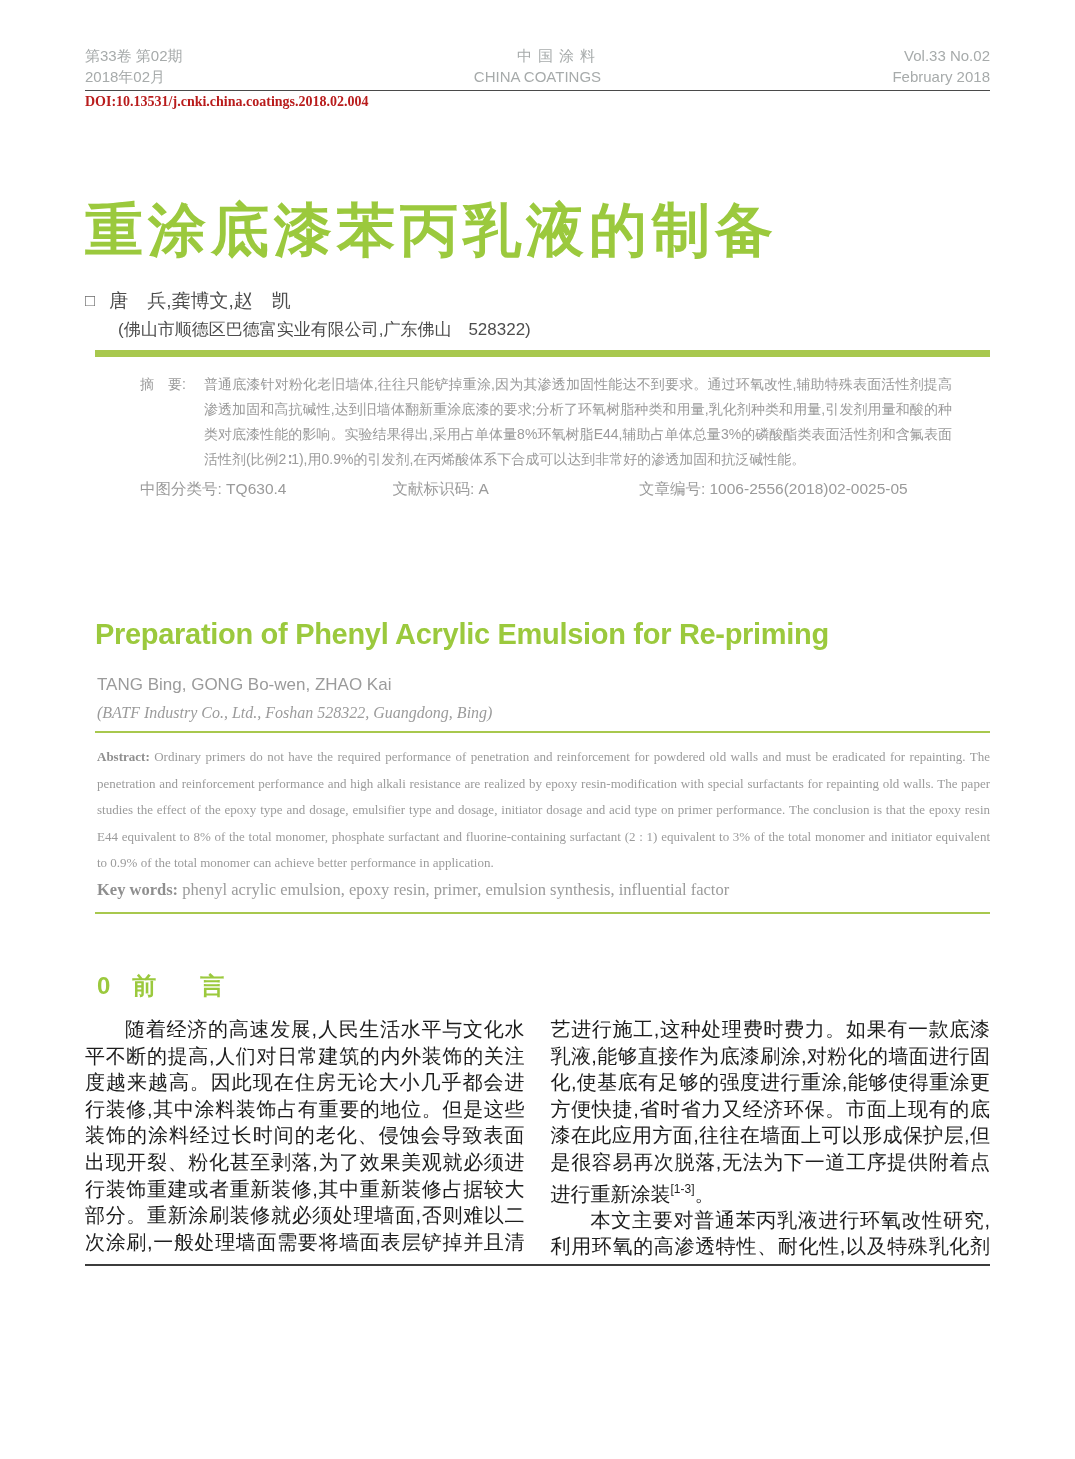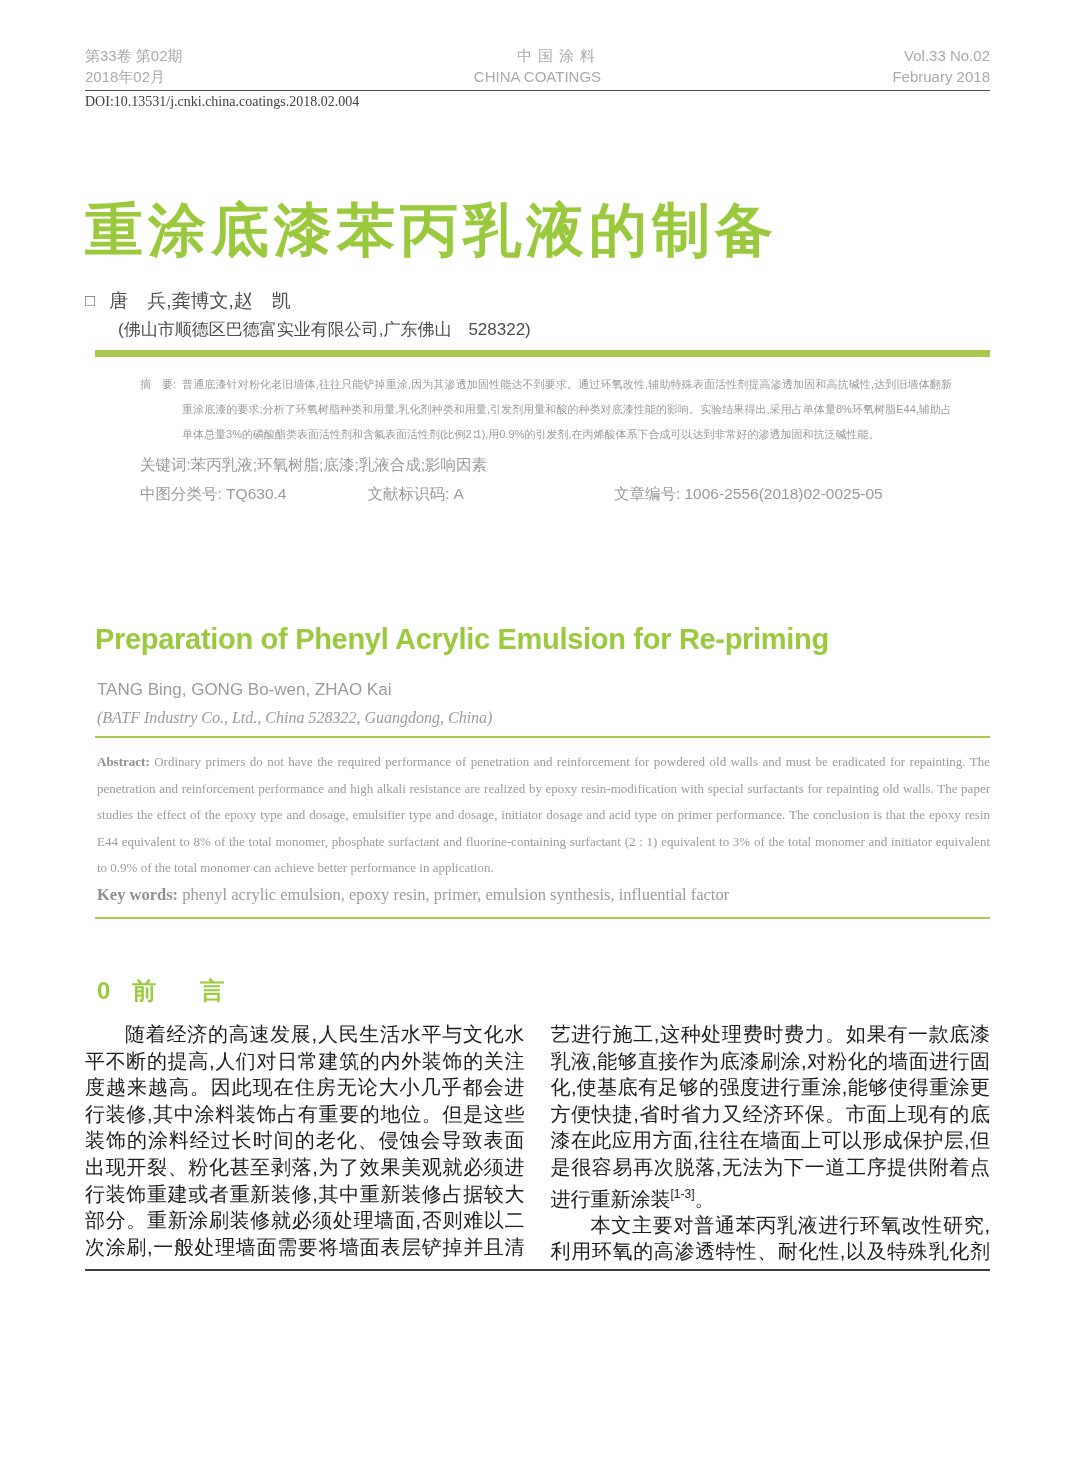--- a/index.html
+++ b/index.html
@@ -28,22 +28,23 @@
   .jheader .col.right { text-align: right; }
   .jheader .cn-title-sm { letter-spacing: 6px; }
   .header-rule {
     border: none;
     border-top: 1px solid #4a4a4a;
     margin-top: 3px;
   }
   .doi-line {
     font-family: "Liberation Serif", serif;
     font-size: 14px;
-    color: #404040;
+    color: #b91c1c;
     margin-top: 3px;
+    font-weight: bold;
   }
   
   .cn-title {
     margin-top: 82px;
     font-size: 58px;
     font-weight: bold;
     letter-spacing: 5px;
     color: #9bc93d;
     white-space: nowrap;
   }
@@ -67,41 +68,42 @@
     height: 7px;
     background: #a8c84e;
   }
   
   .abstract-cn {
     margin-top: 15px;
     padding-left: 55px;
     padding-right: 38px;
     display: flex;
     color: #9a9a9a;
-    font-size: 11px;
+    font-size: 14px;
     line-height: 25px;
+    gap: 12px;
   }
   .abstract-cn .label { white-space: nowrap; margin-right: 6px; }
   .abstract-cn .text { text-align: justify; }
   .keywords-cn {
     margin-top: 5px;
     padding-left: 55px;
     color: #9a9a9a;
     font-size: 15.5px;
     line-height: 25px;
   }
   .meta-row {
     margin-top: 7px;
     padding-left: 55px;
     padding-right: 38px;
     color: #9a9a9a;
     font-size: 15.5px;
     display: flex;
   }
-  .meta-row .m2 { margin-left: 81px; }
+  .meta-row .m2 { margin-left: 106px; }
   .meta-row .m3 { margin-left: 150px; text-align: right; }
   
   .en-title {
     margin-top: 118px;
     padding-left: 10px;
     font-size: 29px;
     font-weight: bold;
     letter-spacing: -0.3px;
     color: #9bc93d;
     white-space: nowrap;
@@ -210,32 +212,29 @@
     <span class="author-marker">□</span>
     <span>唐　兵,龚博文,赵　凯</span>
   </div>
   <div class="affiliation-cn">(佛山市顺德区巴德富实业有限公司,广东佛山　528322)</div>
   <div class="green-bar"></div>
 
   <div class="abstract-cn">
     <span class="label">摘　要:</span>
     <span class="text">普通底漆针对粉化老旧墙体,往往只能铲掉重涂,因为其渗透加固性能达不到要求。通过环氧改性,辅助特殊表面活性剂提高渗透加固和高抗碱性,达到旧墙体翻新重涂底漆的要求;分析了环氧树脂种类和用量,乳化剂种类和用量,引发剂用量和酸的种类对底漆性能的影响。实验结果得出,采用占单体量8%环氧树脂E44,辅助占单体总量3%的磷酸酯类表面活性剂和含氟表面活性剂(比例2∶1),用0.9%的引发剂,在丙烯酸体系下合成可以达到非常好的渗透加固和抗泛碱性能。</span>
   </div>
-  <div class="keywords-cn">
-    <span>关键词:</span><span>苯丙乳液;环氧树脂;底漆;乳液合成;影响因素</span>
-  </div>
   <div class="meta-row">
     <span class="m1">中图分类号: TQ630.4</span>
     <span class="m2">文献标识码: A</span>
     <span class="m3">文章编号: 1006-2556(2018)02-0025-05</span>
   </div>
 
   <h2 class="en-title">Preparation of Phenyl Acrylic Emulsion for Re-priming</h2>
   <div class="en-authors">TANG Bing, GONG Bo-wen, ZHAO Kai</div>
-  <div class="en-affiliation">(BATF Industry Co., Ltd., China 528322, Guangdong, China)</div>
+  <div class="en-affiliation">(BATF Industry Co., Ltd., Foshan 528322, Guangdong, Bing)</div>
   <hr class="green-line">
   <p class="en-abstract">
     <span class="label">Abstract:</span><span> Ordinary primers do not have the required performance of penetration and reinforcement for powdered old walls and must be eradicated for repainting. The penetration and reinforcement performance and high alkali resistance are realized by epoxy resin-modification with special surfactants for repainting old walls. The paper studies the effect of the epoxy type and dosage, emulsifier type and dosage, initiator dosage and acid type on primer performance. The conclusion is that the epoxy resin E44 equivalent to 8% of the total monomer, phosphate surfactant and fluorine-containing surfactant (2 : 1) equivalent to 3% of the total monomer and initiator equivalent to 0.9% of the total monomer can achieve better performance in application.</span>
   </p>
   <p class="en-keywords">
     <span class="label">Key words:</span><span> phenyl acrylic emulsion, epoxy resin, primer, emulsion synthesis, influential factor</span>
   </p>
   <hr class="green-line">
 
   <div class="section-head">

